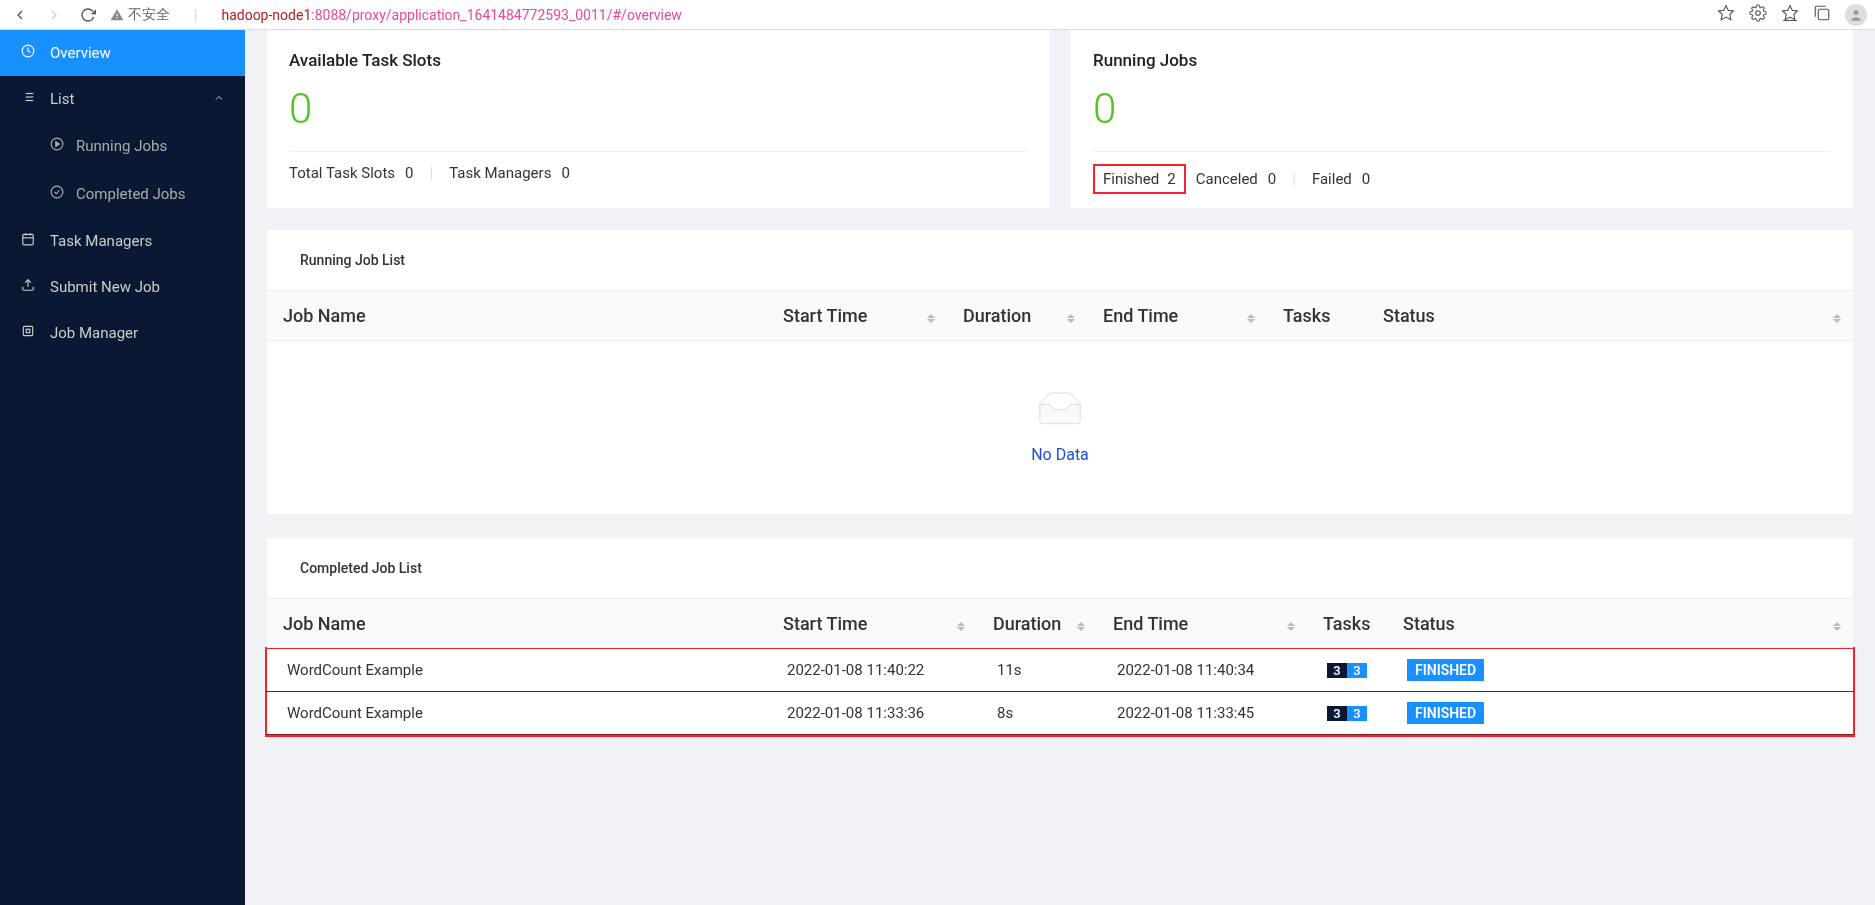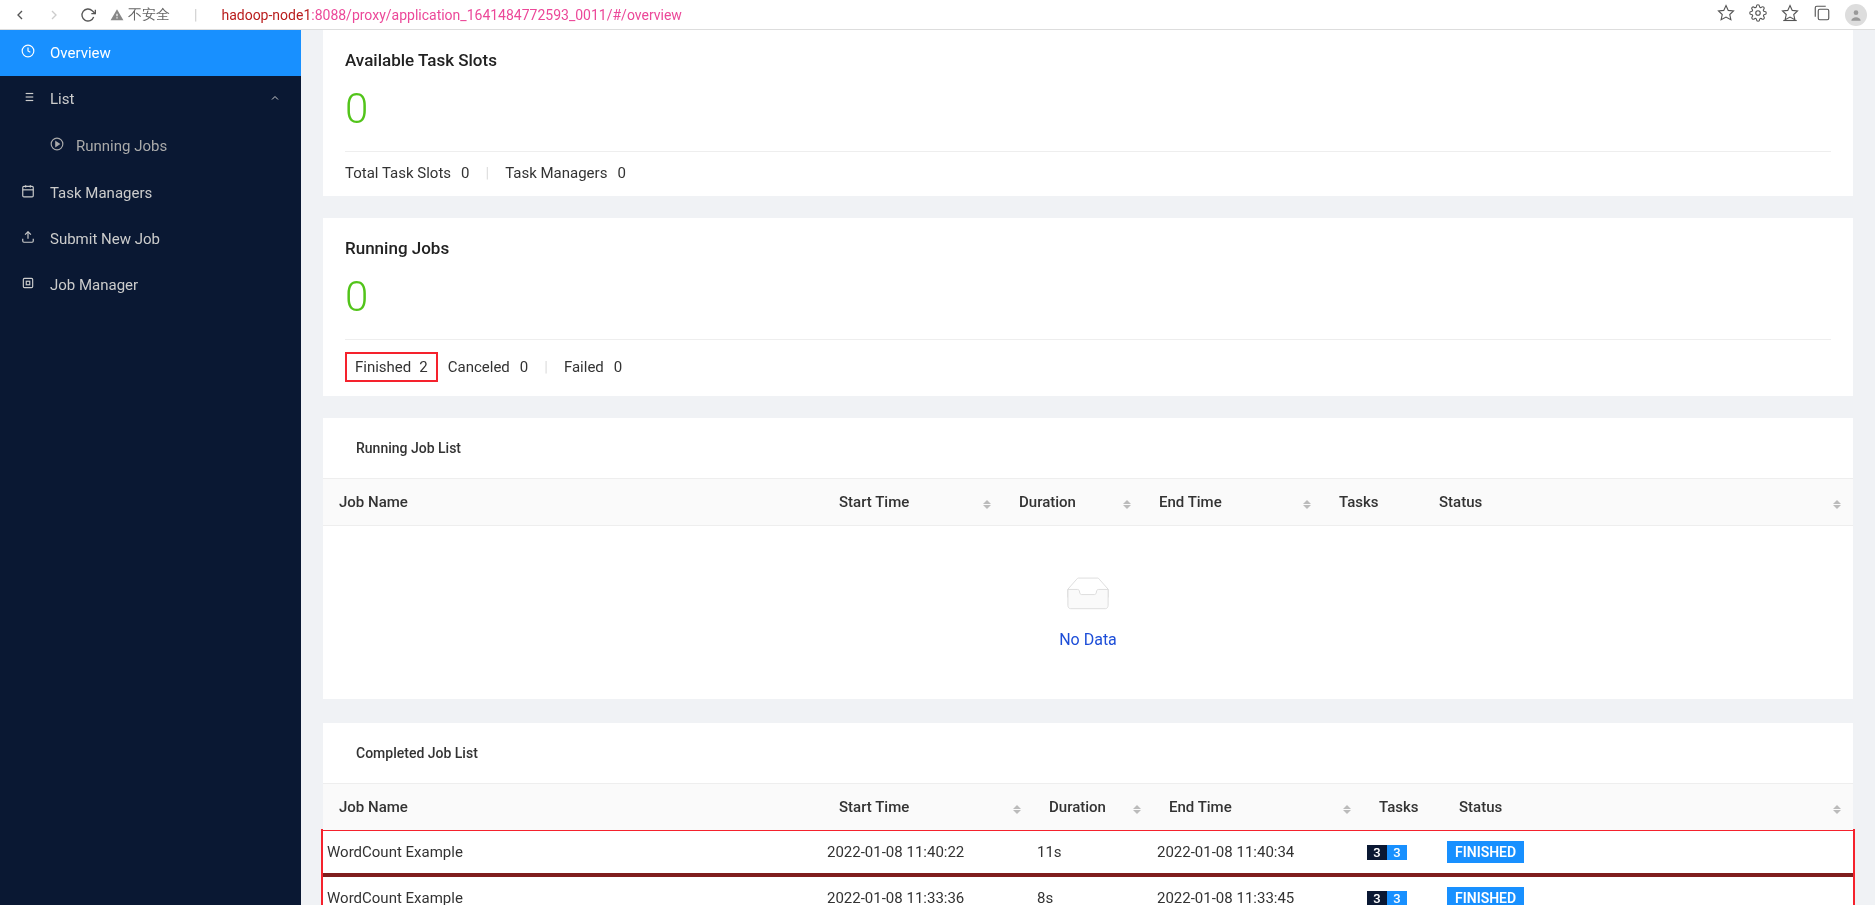--- a/index.html
+++ b/index.html
@@ -14,51 +14,51 @@
 .bb-sep { color:#ccc;}
 .url-host { color:#b91c1c; }
 .url-rest { color:#ec4899; }
 .bb-right { display:flex; align-items:center; gap:14px; color:#555; }
 .avatar { width:22px; height:22px; border-radius:50%; background:#ddd; display:flex; align-items:center; justify-content:center; }
 
 
 .app { display:flex; height:calc(100vh - 30px); min-height:875px; }
 
 
-.sidebar { width:301px; background:#0a1833; color:#ccc; font-size:15px; display:flex; flex-direction:column; }
+.sidebar { width:245px; background:#0a1833; color:#ccc; font-size:15px; display:flex; flex-direction:column; }
 .side-item { display:flex; align-items:center; padding:14px 20px; gap:14px; cursor:pointer; }
 .side-item.active { background:#1890ff; color:#fff; }
 .side-item .icon { width:16px; text-align:center; }
 .side-sub { padding-left:50px; display:flex; align-items:center; gap:10px; height:48px; cursor:pointer; color:#aaa; }
 .side-sub .icon { width:16px;}
 .chev { margin-left:auto; }
 
 
 .main { flex:1; background:#f0f2f5; padding:0 22px 22px 22px; overflow:auto; }
 
 
-.cards { display:flex; gap:22px; margin-bottom:22px;flex-direction:column; }
+.cards { display:flex; gap:22px; margin-bottom:22px; }
 .card { background:#fff; flex:1; padding:20px 22px 14px 22px; }
 .card h3 { font-size:17px; font-weight:500; margin-bottom:14px; color:#222; }
 .bignum { font-size:42px; font-weight:300; color:#52c41a; margin-bottom:18px; }
 .stats-row { display:flex; align-items:center; gap:10px; border-top:1px solid #eee; padding-top:12px; font-size:15px; color:#333; }
 .stats-row .sep { color:#ddd; margin:0 6px; }
 .stat-val { font-weight:400; }
 .boxed { border:2px solid #f5222d; padding:4px 8px; display:inline-flex; gap:8px; }
 
 
 .panel { background:#fff; margin-bottom:24px; }
 .panel-title { padding:22px 33px; font-size:14px; font-weight:500; border-bottom:1px solid #eee; }
 
 
 table { width:100%; border-collapse:collapse; }
-th { text-align:left; font-weight:500; font-size:15px; padding:14px 16px; border-bottom:1px solid #eee; background:#fafafa; position:relative; }
+th { text-align:left; font-weight:500; font-size:18px; padding:14px 16px; border-bottom:1px solid #eee; background:#fafafa; position:relative; }
 th.sort::after { content:""; position:absolute; right:12px; top:50%; transform:translateY(-50%); width:0; height:0; border-left:4px solid transparent; border-right:4px solid transparent; border-bottom:4px solid #bbb; }
 th.sort::before { content:""; position:absolute; right:12px; top:calc(50% + 5px); transform:translateY(-50%); width:0; height:0; border-left:4px solid transparent; border-right:4px solid transparent; border-top:4px solid #bbb; }
-td { padding:12px 4px; font-size:15px; border-bottom:4px solid #7f1d1d;margin-top:24px; }
+td { padding:12px 20px; font-size:15px; border-bottom:1px solid #7f1d1d;margin-top:24px; }
 
 .empty { text-align:center; padding:50px 0; color:#1d4ed8; }
 .empty svg { margin-bottom:10px; }
 
 .task-badge { display:inline-block; min-width:20px; padding:0 4px; text-align:center; color:#fff; font-size:13px; font-weight:500; }
 .tb-dark { background:#0a1833; }
 .tb-blue { background:#1890ff; }
 .status-badge { background:#1890ff; color:#fff; padding:3px 8px; font-weight:600; font-size:14px; }
 
 .th-job { width:500px; }
@@ -164,20 +164,29 @@
       </span>
     </div>
     <div class="side-sub">
       <span class="icon">
         <svg width="14" height="14" viewBox="0 0 24 24" fill="none" stroke="currentColor" stroke-width="2">
             <circle cx="12" cy="12" r="10"></circle>
             <polygon points="10 8 16 12 10 16 10 8" fill="currentColor"></polygon>
           </svg>
       </span>
       <span>Running Jobs</span>
+    </div>
+    <div class="side-sub">
+      <span class="icon">
+        <svg width="14" height="14" viewBox="0 0 24 24" fill="none" stroke="currentColor" stroke-width="2">
+            <circle cx="12" cy="12" r="10"></circle>
+            <polyline points="8 12 11 15 16 9"></polyline>
+          </svg>
+      </span>
+      <span>Completed Jobs</span>
     </div>
     <div class="side-item">
       <span class="icon">
         <svg width="14" height="14" viewBox="0 0 24 24" fill="none" stroke="currentColor" stroke-width="2">
             <rect x="3" y="4" width="18" height="18" rx="2"></rect>
             <line x1="16" y1="2" x2="16" y2="6"></line>
             <line x1="8" y1="2" x2="8" y2="6"></line>
             <line x1="3" y1="10" x2="21" y2="10"></line>
           </svg>
       </span>

